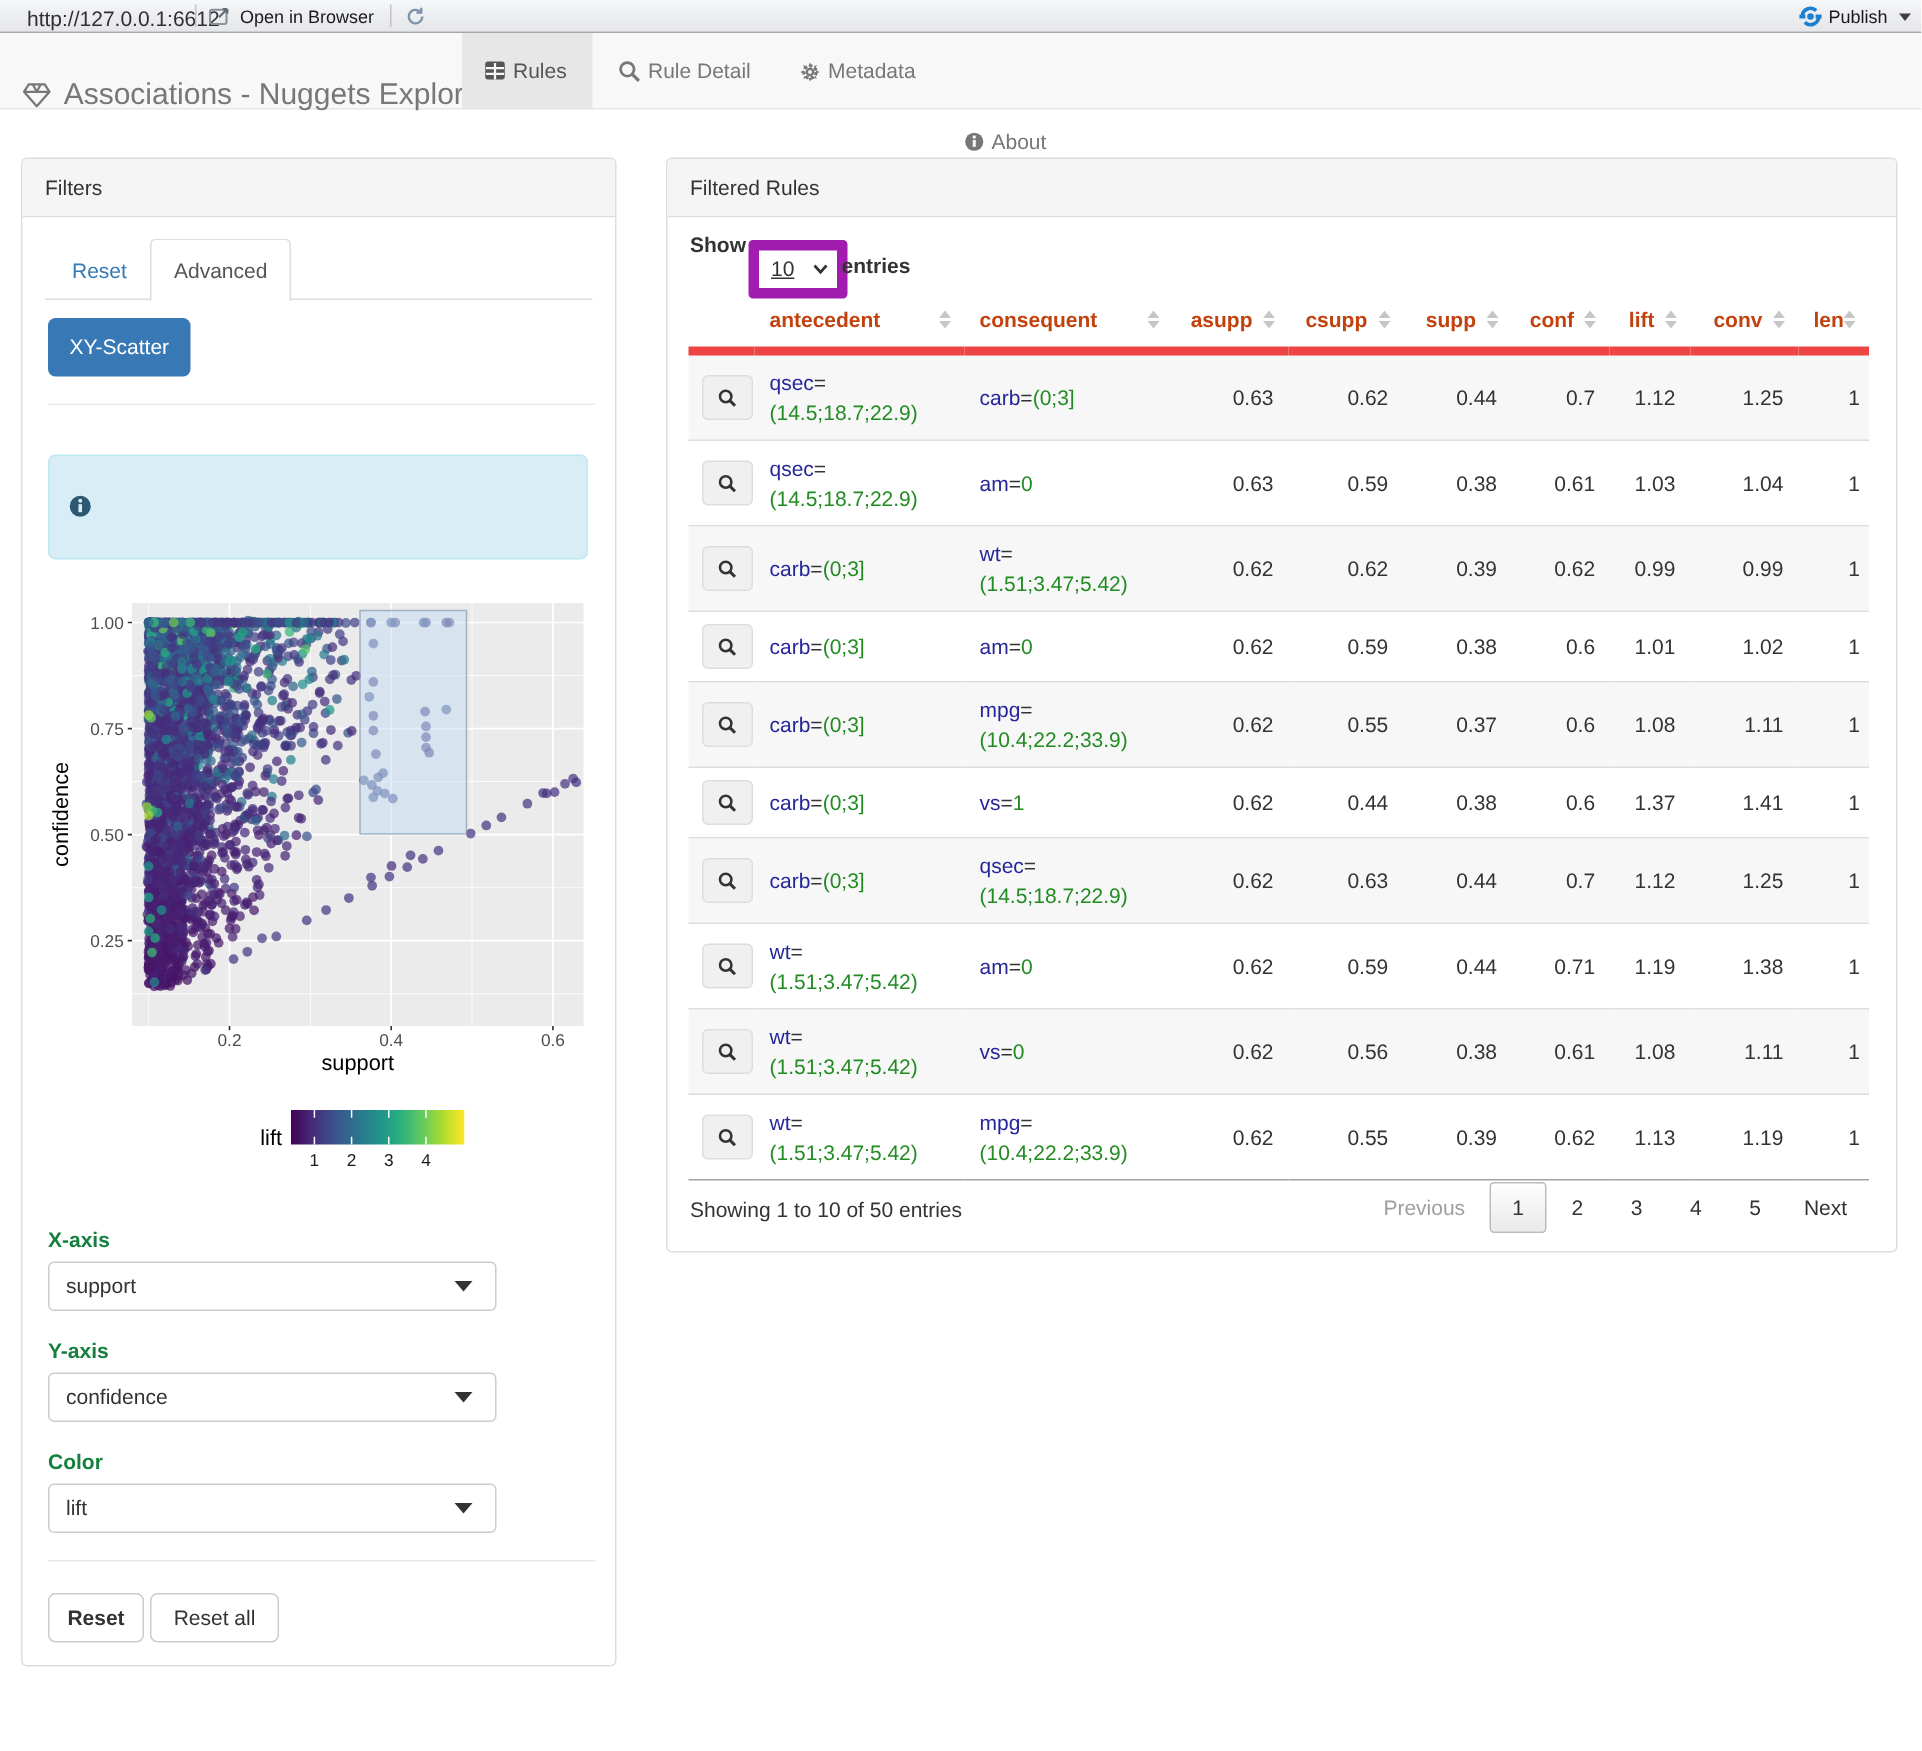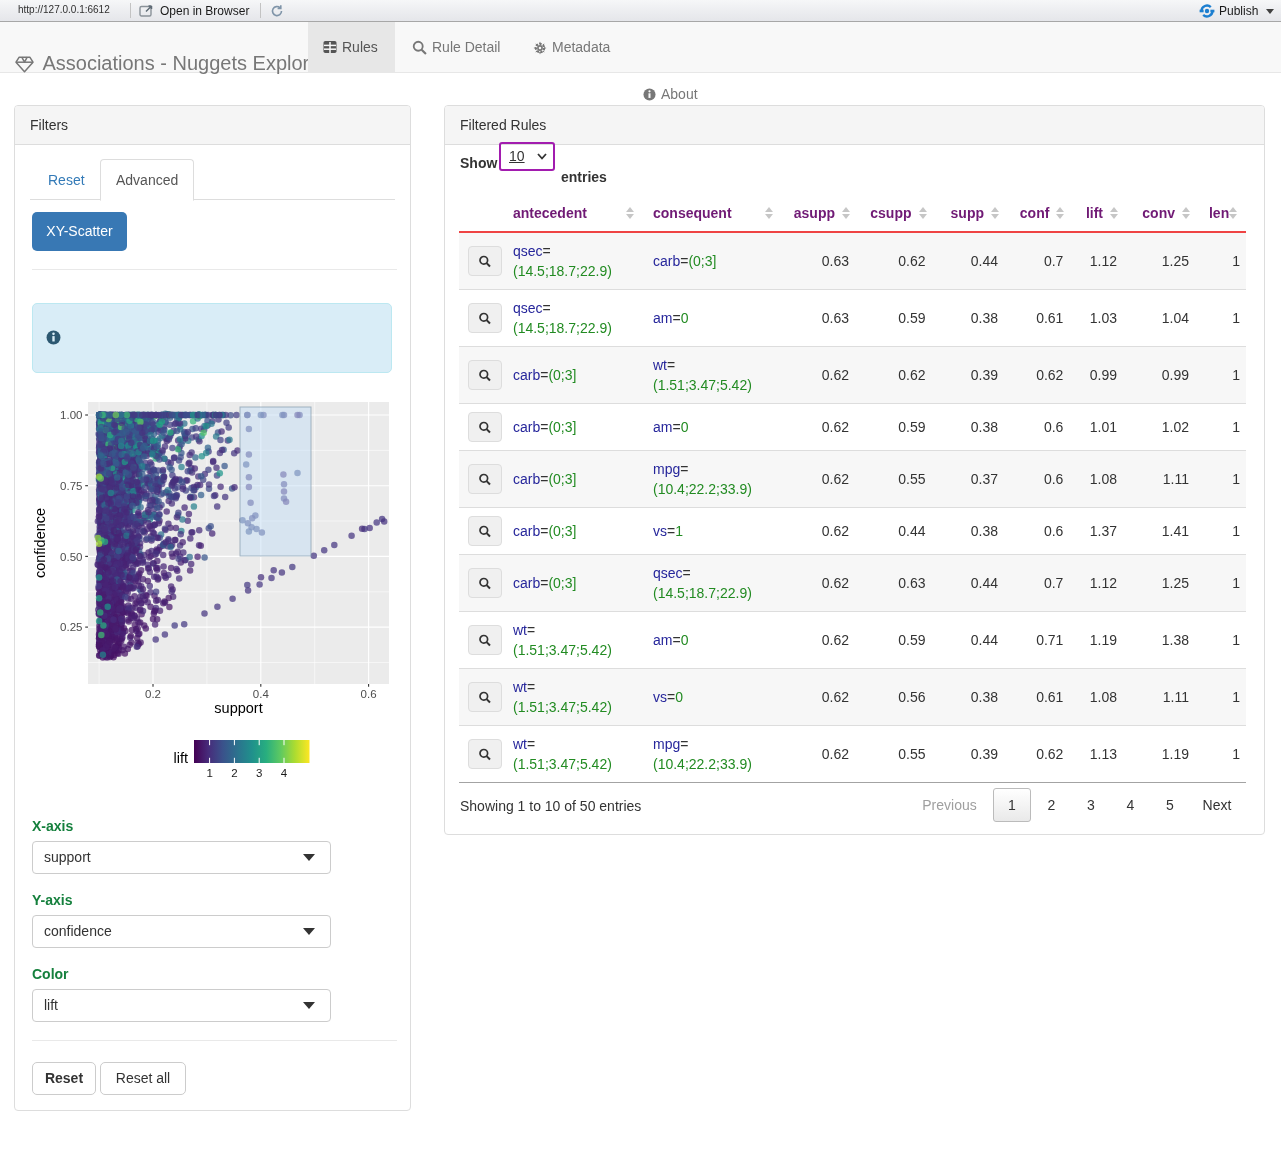--- a/index.html
+++ b/index.html
@@ -4,21 +4,21 @@
 <style>
 * { margin:0; padding:0; box-sizing:content-box; }
 html,body { width:1281px; height:1167px; background:#fff;
   font-family:"Liberation Sans", sans-serif; font-size:14px; color:#333; }
 body { position:relative; overflow:hidden; }
 
 
 #toolbar { position:absolute; left:0; top:0; width:1281px; height:21px;
   background:linear-gradient(to bottom, #f6f7f8 0%, #ecedf0 55%, #e5e6ea 100%);
   border-bottom:1px solid #a7a7a7; font-size:12px; color:#303030; }
-#toolbar .url { position:absolute; left:18px; top:4px; font-size:10px; }
+#toolbar .url { position:absolute; left:18px; top:4px; font-size:14px; }
 #toolbar .sep { position:absolute; top:3px; width:1px; height:15px; background:#c3c3c3; }
 #toolbar .oib { position:absolute; left:160px; top:4px; color:#1a1a1a; }
 #toolbar .pub { position:absolute; left:1219px; top:4px; color:#1a1a1a; }
 #toolbar svg { position:absolute; }
 
 
 #navbar { position:absolute; left:0; top:22px; width:1281px; height:50px;
   background:#f8f8f8; border-bottom:1px solid #e7e7e7; }
 #brand { position:absolute; left:15px; top:16px; height:50px; line-height:50px;
   font-size:20px; color:#777; }
@@ -60,28 +60,28 @@
   border:1px solid #ccc; border-radius:4px; background:#fff; line-height:31px;
   padding-left:11px; color:#333; }
 .selbox .caret { position:absolute; right:15px; top:12px; width:0; height:0;
   border-left:6px solid transparent; border-right:6px solid transparent;
   border-top:7px solid #333; }
 .rbtn { position:absolute; height:31px; border:1px solid #ccc; border-radius:5px;
   background:#fff; color:#333; text-align:center; line-height:31px; }
 
 
 #showrow { position:absolute; left:15px; top:44px; line-height:27px; }
-#showsel { position:absolute; left:54px; top:36px; width:44px; height:25px;
-  border:2px solid #a21caf; border-radius:3px; padding-left:8px;
+#showsel { position:absolute; left:54px; top:54px; width:44px; height:25px;
+  border:7px solid #a21caf; border-radius:3px; padding-left:8px;
   line-height:25px;text-decoration:underline; }
 .blabel { font-weight:bold; color:#333; }
 table#dt { position:absolute; left:14px; top:88px; width:787px;
   border-collapse:collapse; table-layout:fixed; }
-#dt th { font-weight:bold; color:#701a75; padding:8.5px 10px; line-height:20px;
-  border-bottom:2px solid #ef4444; position:relative; }
+#dt th { font-weight:bold; color:#c2410c; padding:8.5px 10px; line-height:20px;
+  border-bottom:6px solid #ef4444; position:relative; }
 #dt td { padding:8px 10px; border-top:1px solid #ddd; vertical-align:middle;
   line-height:20px; }
 #dt tr.odd td { background:#f7f7f7; }
 #dt .num { text-align:right; }
 #dt th.num { padding-right:24px; }
 #dt .len6 { padding-right:6px; }
 #dt th.len6 { padding-right:20px; }
 #dt tbody { border-bottom:1px solid #a3a3a3; }
 .sort { position:absolute; right:8px; top:50%; margin-top:-6px; width:9px; height:12px; opacity:0.22; }
 .sort:before { content:""; position:absolute; top:0; left:0; border-left:4.5px solid transparent; border-right:4.5px solid transparent; border-bottom:5px solid #000; }

